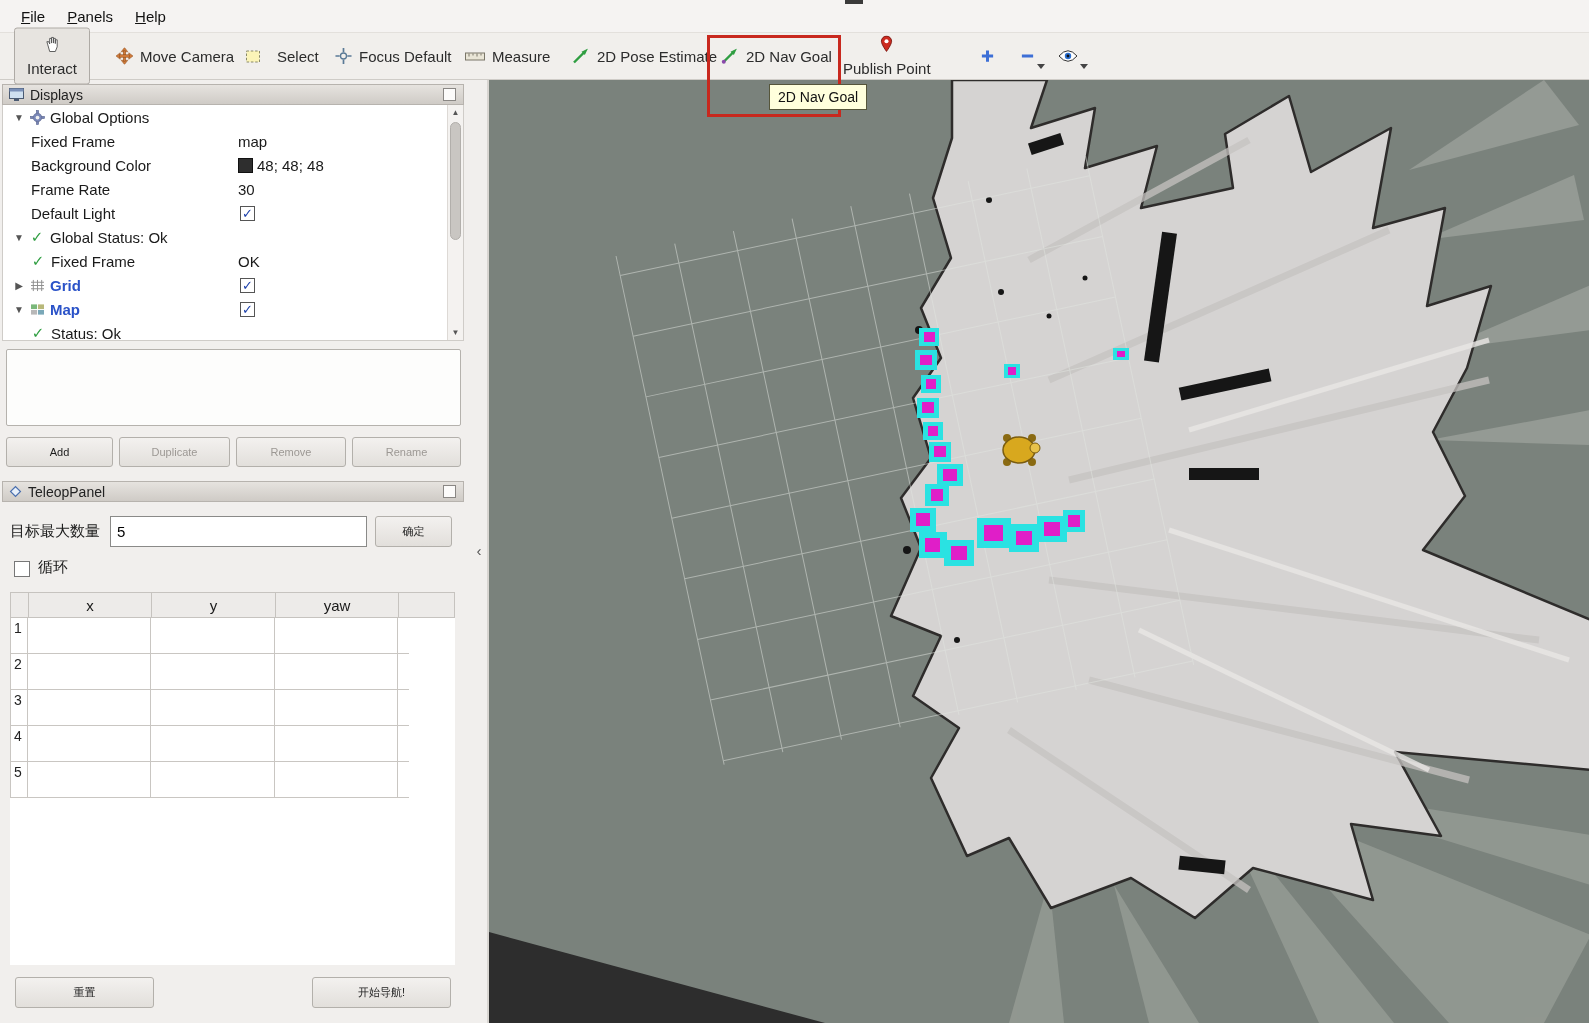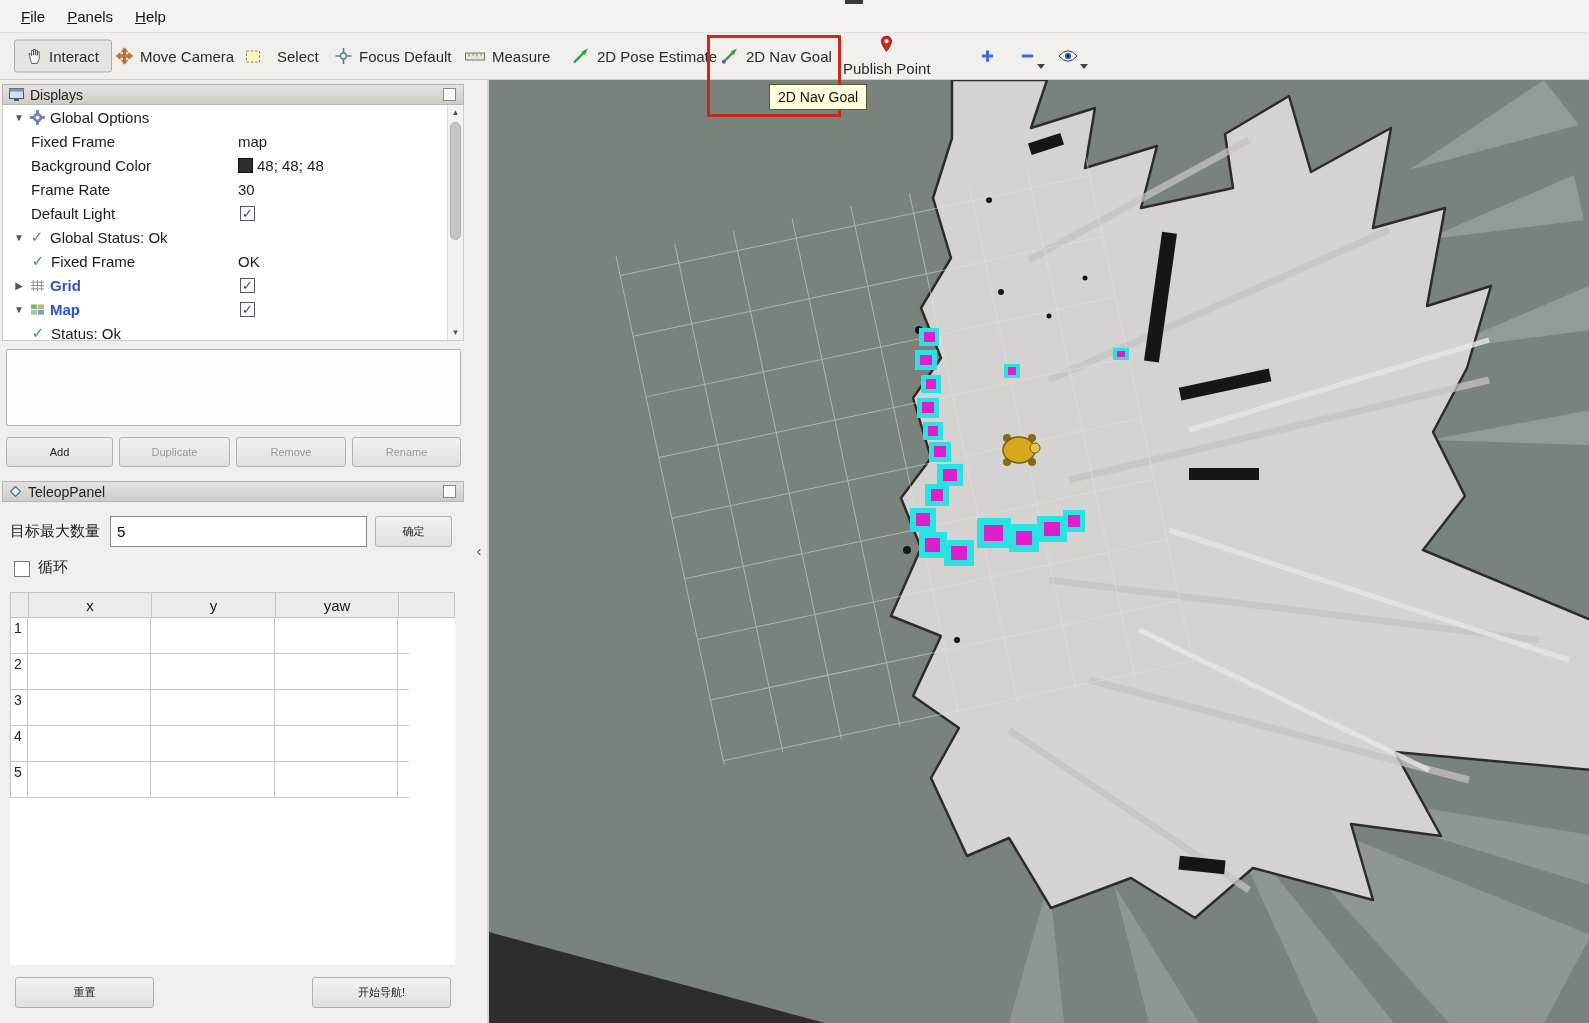--- a/index.html
+++ b/index.html
@@ -111,21 +111,21 @@
 
 <div class="menubar">
   <span class="menu-item">File</span>
   <span class="menu-item">Panels</span>
   <span class="menu-item">Help</span>
 </div>
 <div class="title-remnant"></div>
 
 <div class="toolbar">
 
-  <div class="tool active" style="left:14px;">
+  <div class="tool active" style="left:14px;flex-direction:column;">
     <span class="ticon-svg">
       <svg width="15" height="17" viewBox="0 0 16 18">
           <path d="M5,17 L3,10 L2,6.5 L4,6.5 L5,9 L5,3 L7,3 L7,8 L7,2 L9,2 L9,8 L9,3 L11,3 L11,8.5 L11,4.5 L13,4.5 L13,12 L11,17 Z" fill="#fff" stroke="#555" stroke-width="1"></path>
         </svg>
     </span>
     <span>Interact</span>
   </div>
 
   <div class="tool" style="left:116px;">
     <span class="ticon-svg">

